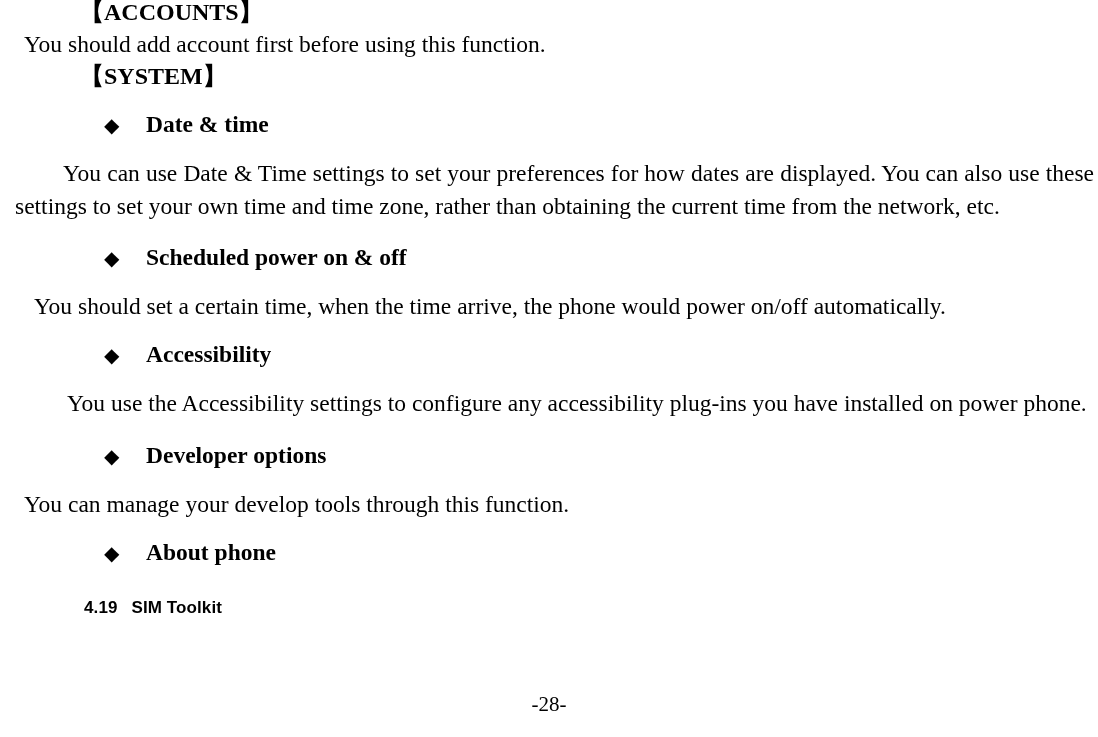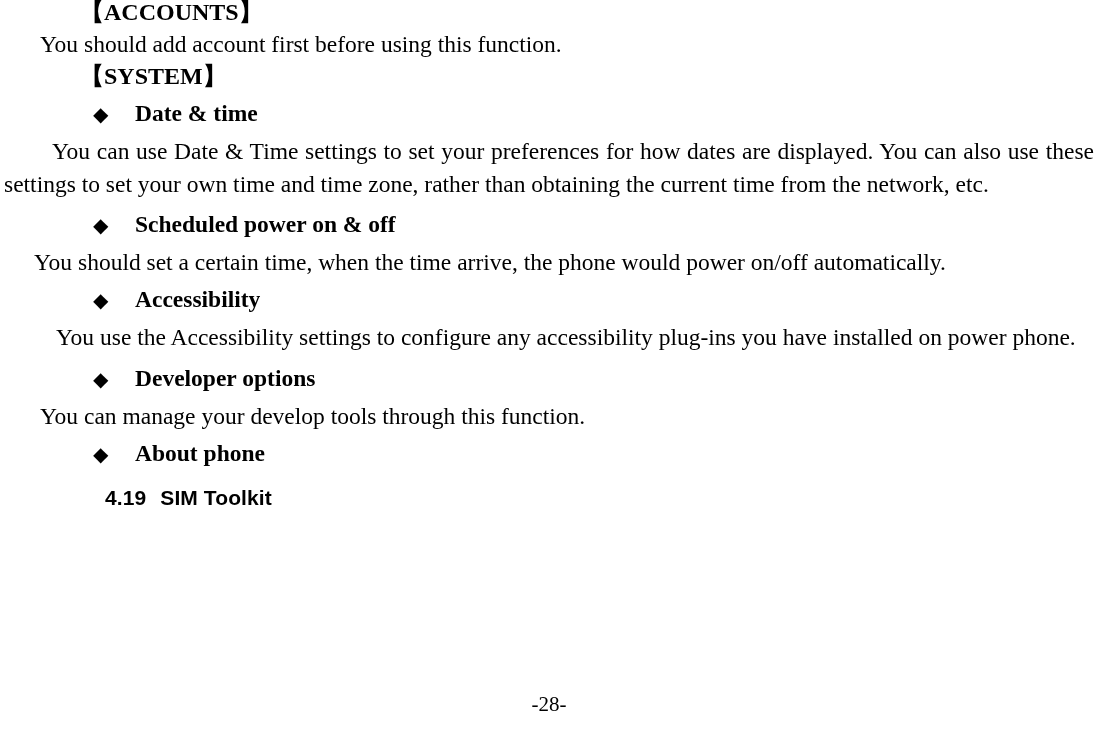--- a/index.html
+++ b/index.html
@@ -40,30 +40,30 @@
     padding-left: 80px;
     letter-spacing: 0px;
     white-space: nowrap;
   }
 
   
   .para-short {
     font-size: 23.5px;
     line-height: 32px;
     margin: 0;
-    padding-left: 40px;
+    padding-left: 24px;
     white-space: nowrap;
   }
   .para-short.ind50 { padding-left: 34px; }
   .para-short.ind46 { }
 
   
   .bullet-row {
     display: block;
-    margin: 5px;
+    margin: 16px;
     line-height: 32px;
     padding-left: 88px;
     font-size: 23.5px;
     font-weight: bold;
     white-space: nowrap;
   }
   .bullet-row .diamond {
     display: inline-block;
     font-size: 20px;
     line-height: 32px;
@@ -77,34 +77,34 @@
   }
 
   
   .para-just {
     font-size: 23.5px;
     line-height: 32.5px;
     margin: 0;
     text-align: justify;
     text-justify: inter-word;
     text-indent: 48px;
-    padding: 0 2px 0 4px;
+    padding: 0 2px 0 15px;
     width: 1096px;
     box-sizing: border-box;
   }
   .para-just.ind52 { text-indent: 52px; }
 
   
   .sec-head {
     font-family: "Liberation Sans", "DejaVu Sans", sans-serif;
-    font-size: 21px;
+    font-size: 17px;
     font-weight: bold;
     line-height: 34px;
     margin: 0;
-    padding-left: 105px;
+    padding-left: 84px;
     white-space: nowrap;
     letter-spacing: 0.1px;
   }
   .sec-head .secnum { margin-right: 14px; }
 
   .spacer-sm { height: 6px; }
   .spacer-xs { height: 3px; }
 
   
   .footer {

